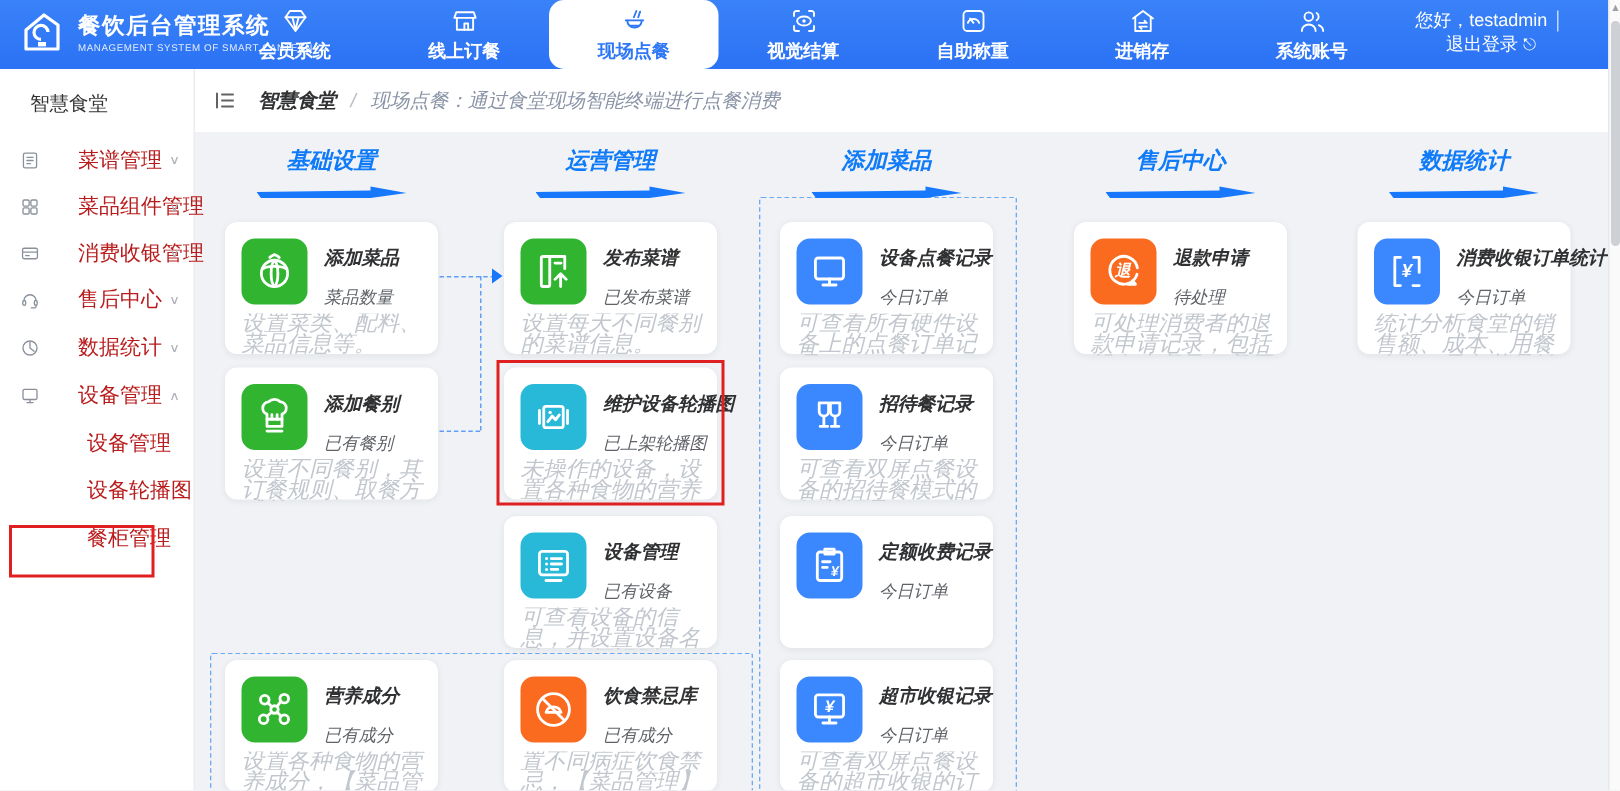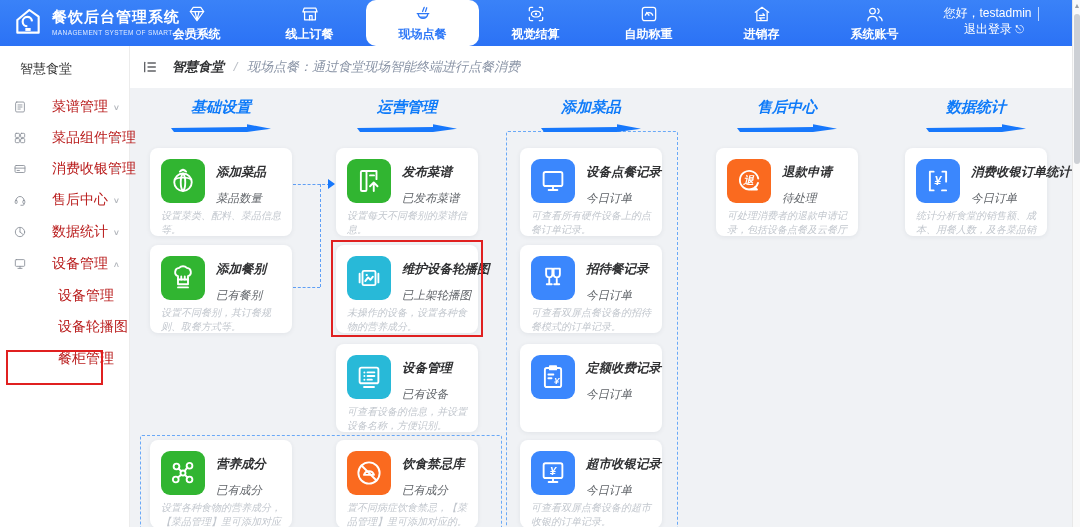--- a/index.html
+++ b/index.html
@@ -63,21 +63,21 @@
   .col-arrow { margin:7px auto 0; width:100px; height:8px; background:#1778fc;
     clip-path:polygon(0 50%, 76% 38%, 76% 4%, 100% 58%, 76% 100%, 3% 100%); }
 
   .card { position:absolute; width:142px; height:88px; background:#fff; border-radius:8px;
     box-shadow:0 1px 5px rgba(31,45,61,.07); cursor:pointer; z-index:2; }
   .card-icon { position:absolute; left:11px; top:11px; width:44px; height:44px; border-radius:9px;
     color:#fff; display:flex; align-items:center; justify-content:center; }
   .card-icon svg { width:30px; height:30px; }
   .card-title { position:absolute; left:66px; top:16px; font-size:12.5px; font-weight:bold; color:#303133; white-space:nowrap; }
   .card-sub { position:absolute; left:66px; top:43px; font-size:11.5px; color:#5f6368; white-space:nowrap; }
-  .card-desc { position:absolute; left:11px; top:61px; width:124px; font-size:10px; line-height:14px;
+  .card-desc { position:absolute; left:11px; top:61px; width:124px; font-size:15px; line-height:14px;
     color:#c2c7ce; overflow:hidden; max-height:28px; }
 
   .dash-rect { position:absolute; border:1px dashed #6aa9f7; border-radius:2px; z-index:1; pointer-events:none; }
   .dash-h { position:absolute; border-top:1px dashed #5f9ff5; z-index:1; pointer-events:none; }
   .dash-v { position:absolute; border-left:1px dashed #5f9ff5; z-index:1; pointer-events:none; }
   .conn-arrow { position:absolute; width:0; height:0; border-top:5px solid transparent;
     border-bottom:5px solid transparent; border-left:7px solid #1778fc; z-index:1; pointer-events:none; }
   .red-box-card { position:absolute; border:2px solid #e02020; z-index:3; pointer-events:none; }
 </style>
 </head>

